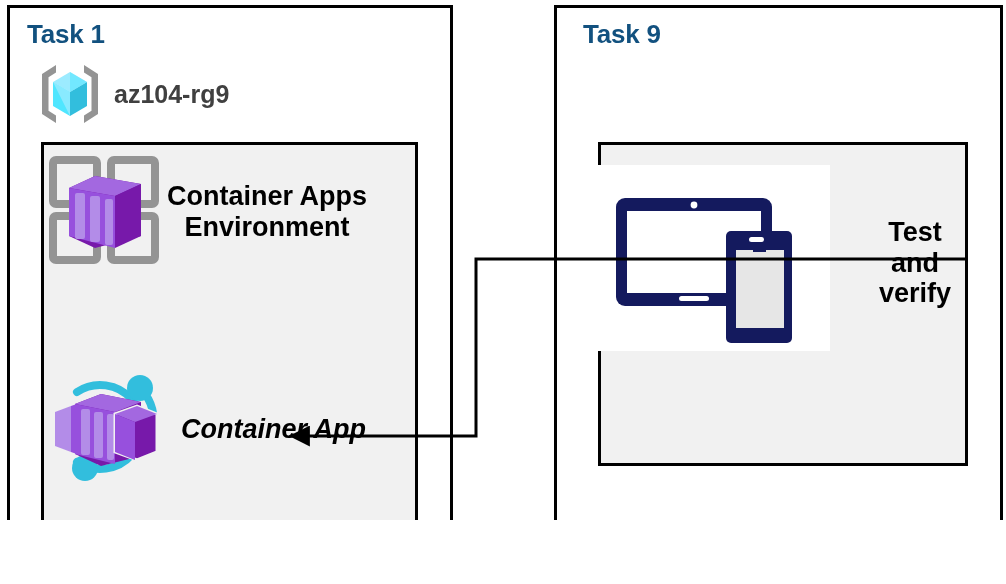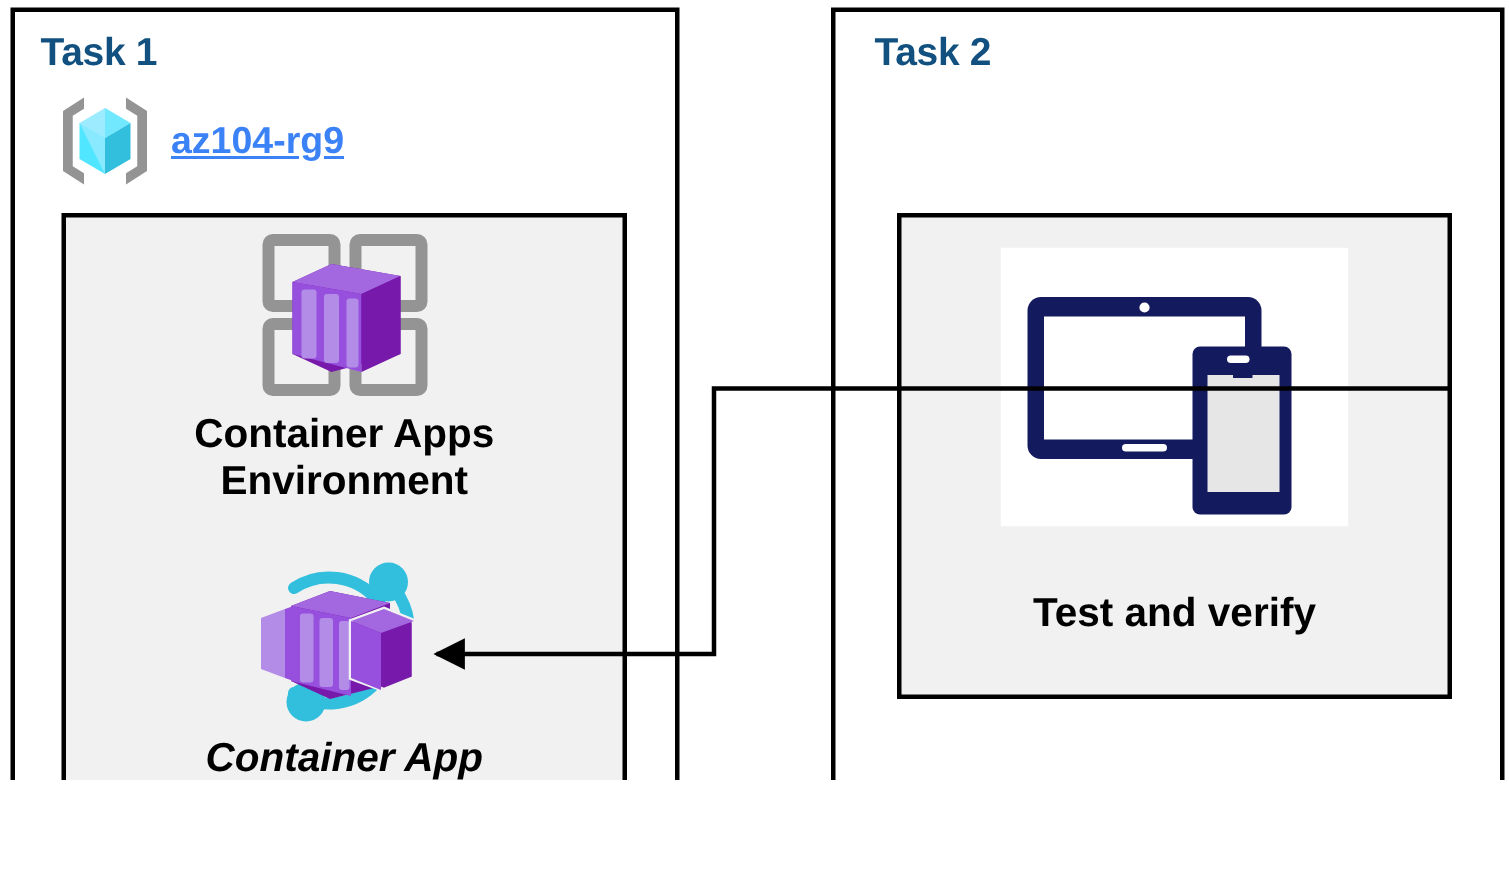--- a/index.html
+++ b/index.html
@@ -44,40 +44,39 @@
     position: absolute;
     left: 36px;
     top: 63px;
     display: flex;
     align-items: center;
     gap: 10px;
   }
   #rg-label {
     font-size: 25px;
     font-weight: bold;
-    color: #3b82f6;
+    color: #404040;
     white-space: nowrap;
-    text-decoration: underline;
   }
 
   
   .inner-box {
     position: absolute;
     background: #f1f1f1;
     border: 3px solid #000000;
     box-sizing: border-box;
   }
   #cae-box  { left: 41px;  top: 142px; width: 377px; height: 412px; }
   #test-box { left: 598px; top: 142px; width: 370px; height: 324px; }
 
   
   .node {
     position: absolute;
     display: flex;
-    flex-direction: column;
+    flex-direction: row;
     align-items: center;
   }
   #cae-node  { left: 41px;  top: 150px; width: 377px; }
   #capp-node { left: 41px;  top: 368px; width: 377px; font-style: italic; }
   #test-node { left: 598px; top: 165px; width: 370px; gap: 32px; }
 
   .node-label {
     font-size: 27px;
     font-weight: bold;
     color: #000000;
@@ -182,21 +181,21 @@
         <path d="M74 46 L96 38 L116 46 L116 84 L96 92 L74 84 Z" fill="#7719aa" stroke="#f1f1f1" stroke-width="3"></path>
         <path d="M74 46 L96 38 L116 46 L94 54 Z" fill="#a368e0"></path>
         <path d="M74 46 L94 54 L94 92 L74 84 Z" fill="#9750dd"></path>
       </svg>
     </span>
     <div class="node-label">Container App</div>
   </div>
 
   <div class="task-panel" id="task2-panel"></div>
 
-  <div class="task-title" id="task2-title">Task 2</div>
+  <div class="task-title" id="task2-title">Task 9</div>
 
   <div class="inner-box" id="test-box"></div>
 
   <div class="node" id="test-node">
     <span class="icon-wrap">
       <svg width="232" height="186" viewBox="0 0 232 186" xmlns="http://www.w3.org/2000/svg">
         <rect x="0" y="0" width="232" height="186" fill="#ffffff"></rect>
 
         <rect x="18" y="33" width="156" height="108" rx="9" fill="#141a5e"></rect>
         <rect x="29" y="46" width="134" height="82" fill="#ffffff"></rect>

